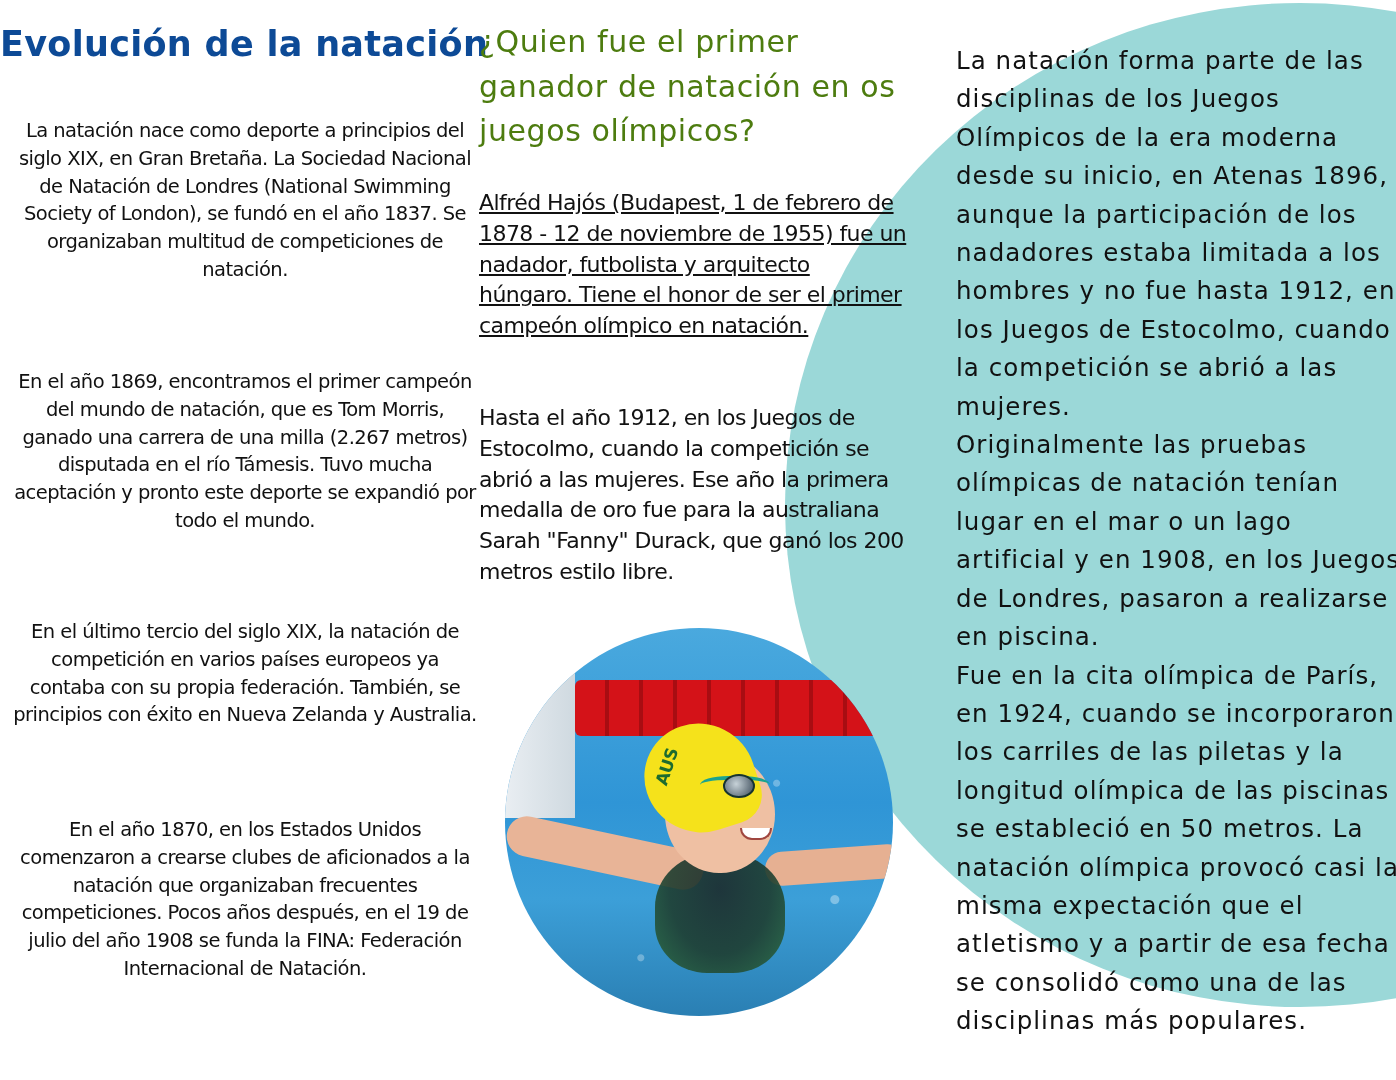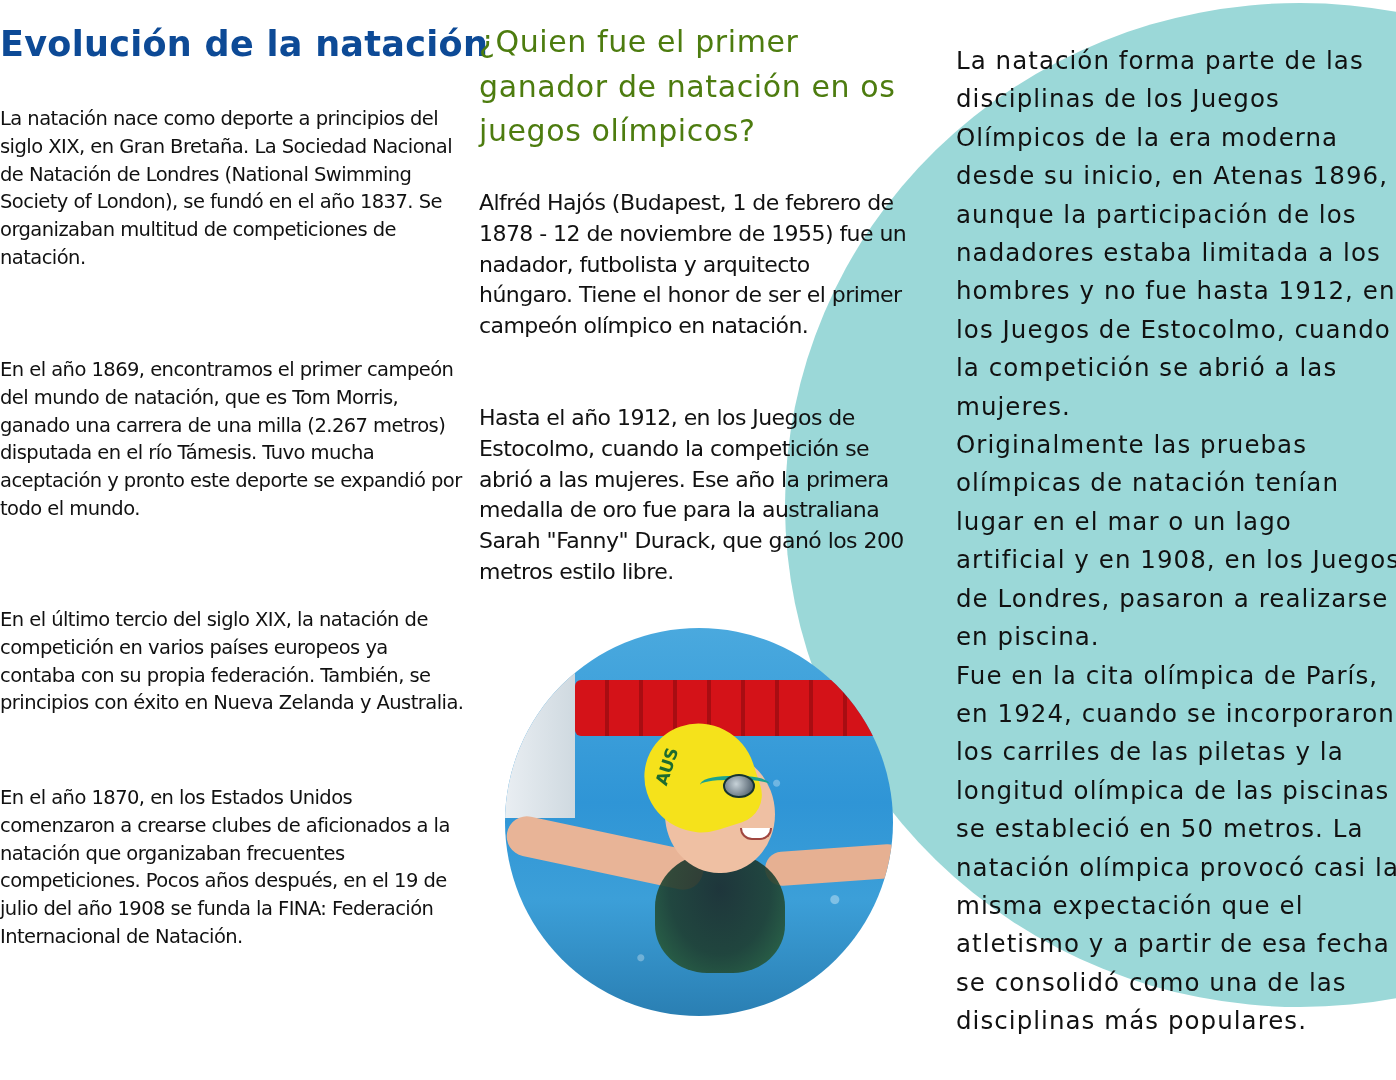--- a/index.html
+++ b/index.html
@@ -38,25 +38,25 @@
   .h-title {
     color: #0d4a96;
     font-weight: bold;
     font-size: 35px;
     line-height: 44px;
     margin: 0;
     letter-spacing: 0.3px;
     white-space: nowrap;
   }
   .left-p {
-    text-align: left;
+    text-align: center;
     font-size: 19.5px;
     line-height: 27.8px;
     letter-spacing: -0.55px;
-    margin: 0;
+    margin: 12px;
     position: absolute;
     left: 0;
     width: 466px;
   }
   
   .col-mid {
     left: 479px;
     top: 20px;
     width: 430px;
   }
@@ -221,25 +221,25 @@
 <body>
 
 <div class="teal-blob"></div>
 
 <section class="col col-left">
   <h1 class="h-title">Evolución de la natación</h1>
 </section>
 <p class="left-p" style="top:105px;">La natación nace como deporte a principios del siglo XIX, en Gran Bretaña. La Sociedad Nacional de Natación de Londres (National Swimming Society of London), se fundó en el año 1837. Se organizaban multitud de competiciones de natación.</p>
 <p class="left-p" style="top:356px;">En el año 1869, encontramos el primer campeón del mundo de natación, que es Tom Morris, ganado una carrera de una milla (2.267 metros) disputada en el río Támesis. Tuvo mucha aceptación y pronto este deporte se expandió por todo el mundo.</p>
 <p class="left-p" style="top:606px;">En el último tercio del siglo XIX, la natación de competición en varios países europeos ya contaba con su propia federación. También, se principios con éxito en Nueva Zelanda y Australia.</p>
-<p class="left-p" style="top:784px;">En el año 1870, en los Estados Unidos comenzaron a crearse clubes de aficionados a la natación que organizaban frecuentes competiciones. Pocos años después, en el 19 de julio del año 1908 se funda la FINA: Federación Internacional de Natación.</p>
+<p class="left-p" style="top:804px;">En el año 1870, en los Estados Unidos comenzaron a crearse clubes de aficionados a la natación que organizaban frecuentes competiciones. Pocos años después, en el 19 de julio del año 1908 se funda la FINA: Federación Internacional de Natación.</p>
 
 <section class="col col-mid">
   <h2 class="h-question">¿Quien fue el primer ganador de natación en os juegos olímpicos?</h2>
-  <p class="mid-p" style="top:168px;">Alfréd Hajós (Budapest, 1 de febrero de 1878 - 12 de noviembre de 1955) fue un nadador, futbolista y arquitecto húngaro. Tiene el honor de ser el primer campeón olímpico en natación.</p>
+  <p class="mid-p" style="top:168px;text-decoration:underline;">Alfréd Hajós (Budapest, 1 de febrero de 1878 - 12 de noviembre de 1955) fue un nadador, futbolista y arquitecto húngaro. Tiene el honor de ser el primer campeón olímpico en natación.</p>
   <p class="mid-p" style="top:383px;">Hasta el año 1912, en los Juegos de Estocolmo, cuando la competición se abrió a las mujeres. Ese año la primera medalla de oro fue para la australiana Sarah "Fanny" Durack, que ganó los 200 metros estilo libre.</p>
 </section>
 
 <div class="photo">
   <div class="water-sparkle"></div>
   <div class="wall"></div>
   <div class="lane-rope"></div>
   <div class="arm-left"></div>
   <div class="arm-right"></div>
   <div class="body-suit"></div>

